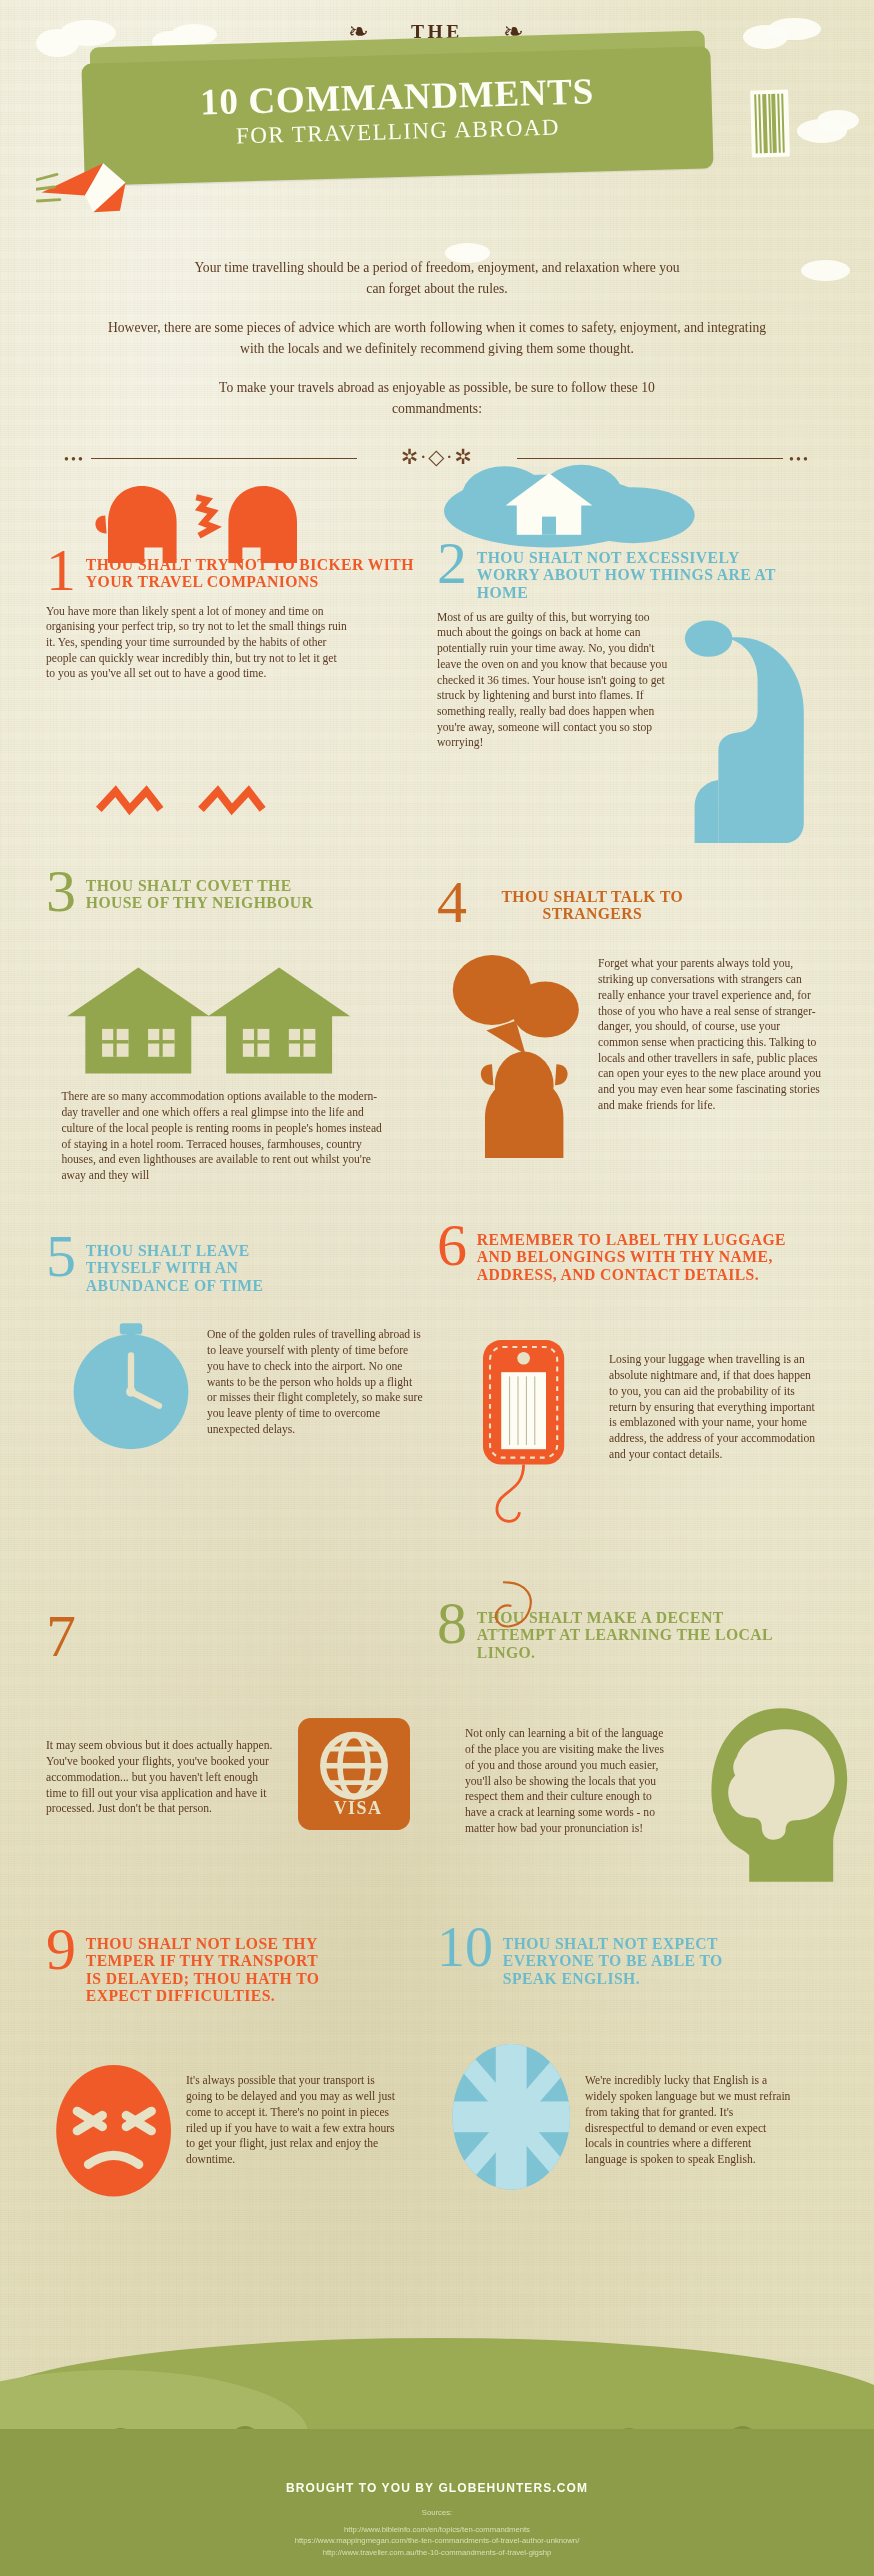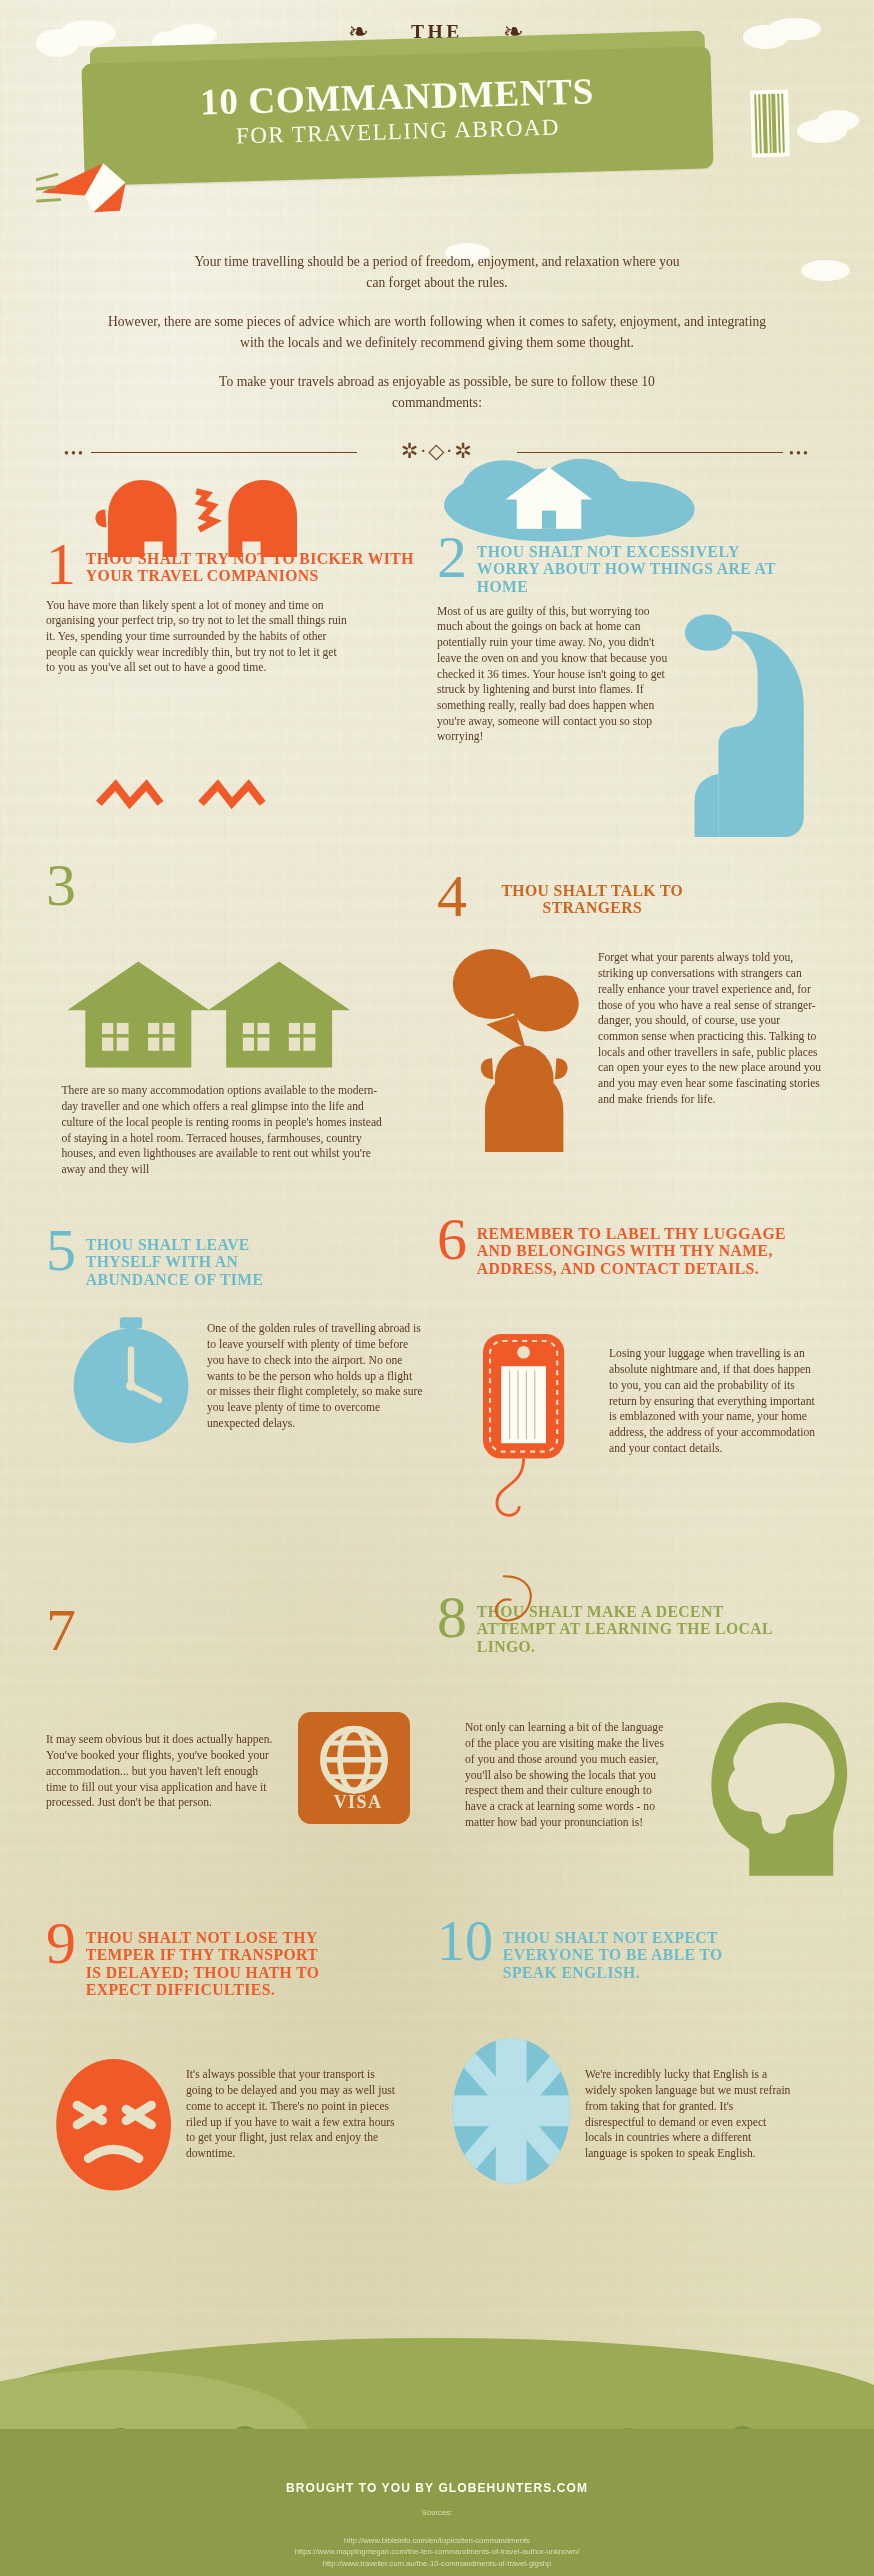--- a/index.html
+++ b/index.html
@@ -118,21 +118,21 @@
     position: absolute; top: 4.2px; bottom: 4.2px; width: 2.1px; background: #9aab54;
   }
 
   
   .intro { position: relative; text-align: center; padding-top: 14px; }
   .intro p {
     font-family: "Liberation Serif", serif;
     font-size: 13.6px;
     line-height: 21px;
     color: #5b3a22;
-    margin: 6px auto 18px auto;
+    margin: 12px auto 18px auto;
   }
   .intro p.p1 { width: 489px; }
   .intro p.p2 { width: 671px; }
   .intro p.p3 { width: 448px; }
 
   .divider {
     position: relative;
     height: 42px; margin-top: 4.2px;
   }
   .divider .line {
@@ -232,21 +232,21 @@
   .brought {
     position:absolute; left:0; right:0; top:52px; text-align:center;
     font-family:"Liberation Sans", sans-serif; font-weight:bold; font-size:12px;
     color:#fdfdf3; letter-spacing:1.1px;
   }
   .sources {
     position:absolute; left:0; right:0; top:78px; text-align:center;
     font-family:"Liberation Sans", sans-serif; font-size:7.7px; line-height:11.2px;
     color:#d8e0b4;
   }
-  .sources .lbl{ display:block; margin-bottom:17px; }
+  .sources .lbl{ display:block; margin-bottom:6px; }
 </style>
 </head>
 <body>
 
 <div class="page">
   <div class="grain"></div>
 
   <div class="header">
 
     <div class="cloud" style="left:36px;top:29px;width:43px;height:28px;">
@@ -357,20 +357,21 @@
           <path d="M62 240 c-22 4-34 18-34 38 v52 h34 Z" fill="#7ec3d4"></path>
         </svg>
       </div>
     </div>
 
     <div class="row" style="height:364px;">
       <div class="col">
         <div class="cmd" style="padding-top:17px;">
           <div class="cmd-head">
             <div class="cmd-num c-green">3</div>
+            <div class="cmd-title c-green" style="width:245px;">THOU SHALT COVET THE HOUSE OF THY NEIGHBOUR</div>
           </div>
         </div>
         <svg class="art" style="left:15.4px;top:112px;width:301px;height:115px;" viewBox="0 0 430 165">
           <polygon points="110,8 212,78 8,78" fill="#93a64e"></polygon>
           <rect x="34" y="76" width="152" height="84" fill="#93a64e"></rect>
           <rect x="58" y="96" width="38" height="40" fill="#e7e2c6"></rect>
           <rect x="124" y="96" width="38" height="40" fill="#e7e2c6"></rect>
           <rect x="74" y="96" width="5" height="40" fill="#93a64e"></rect>
           <rect x="140" y="96" width="5" height="40" fill="#93a64e"></rect>
           <rect x="58" y="112" width="38" height="5" fill="#93a64e"></rect>

